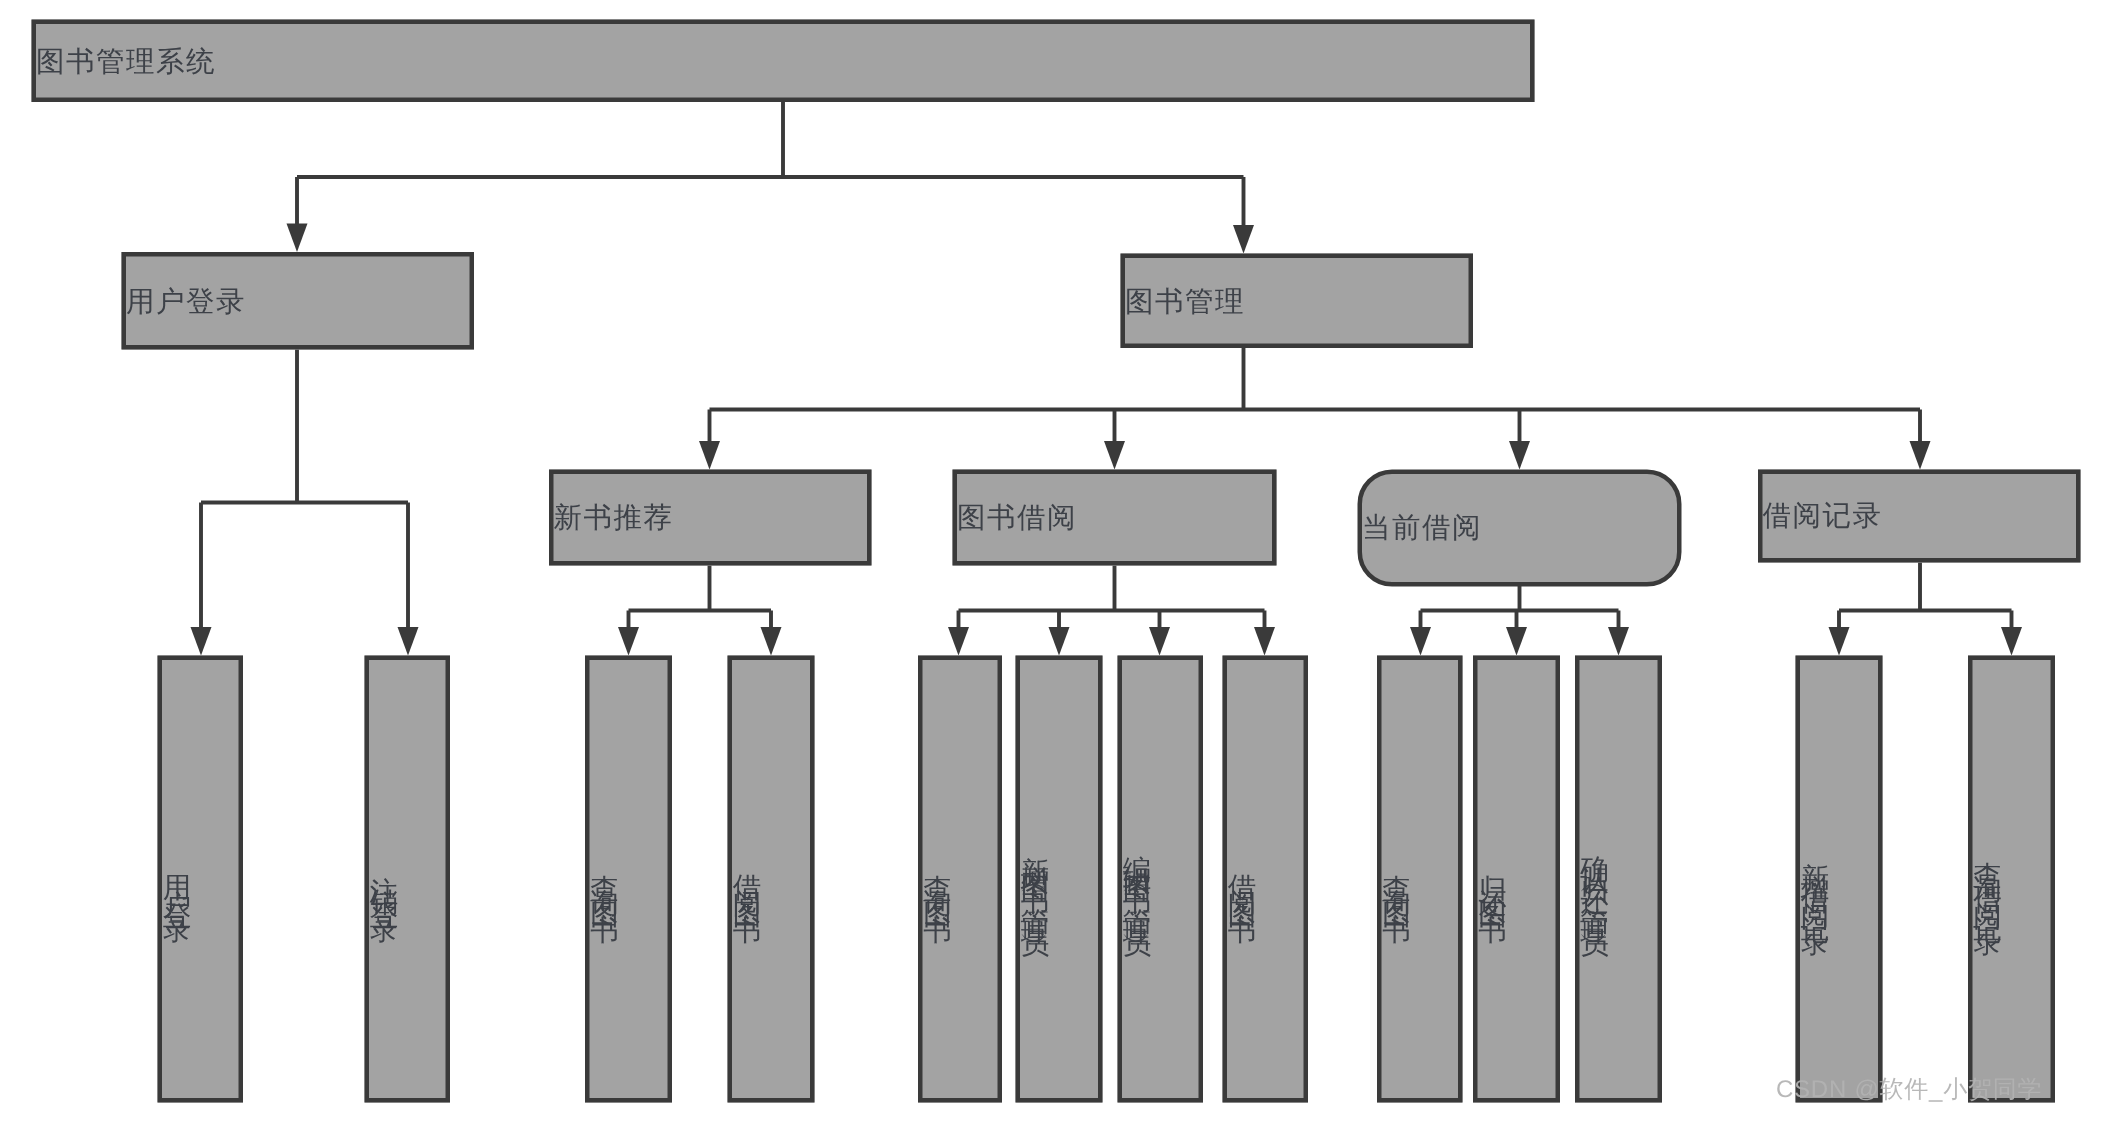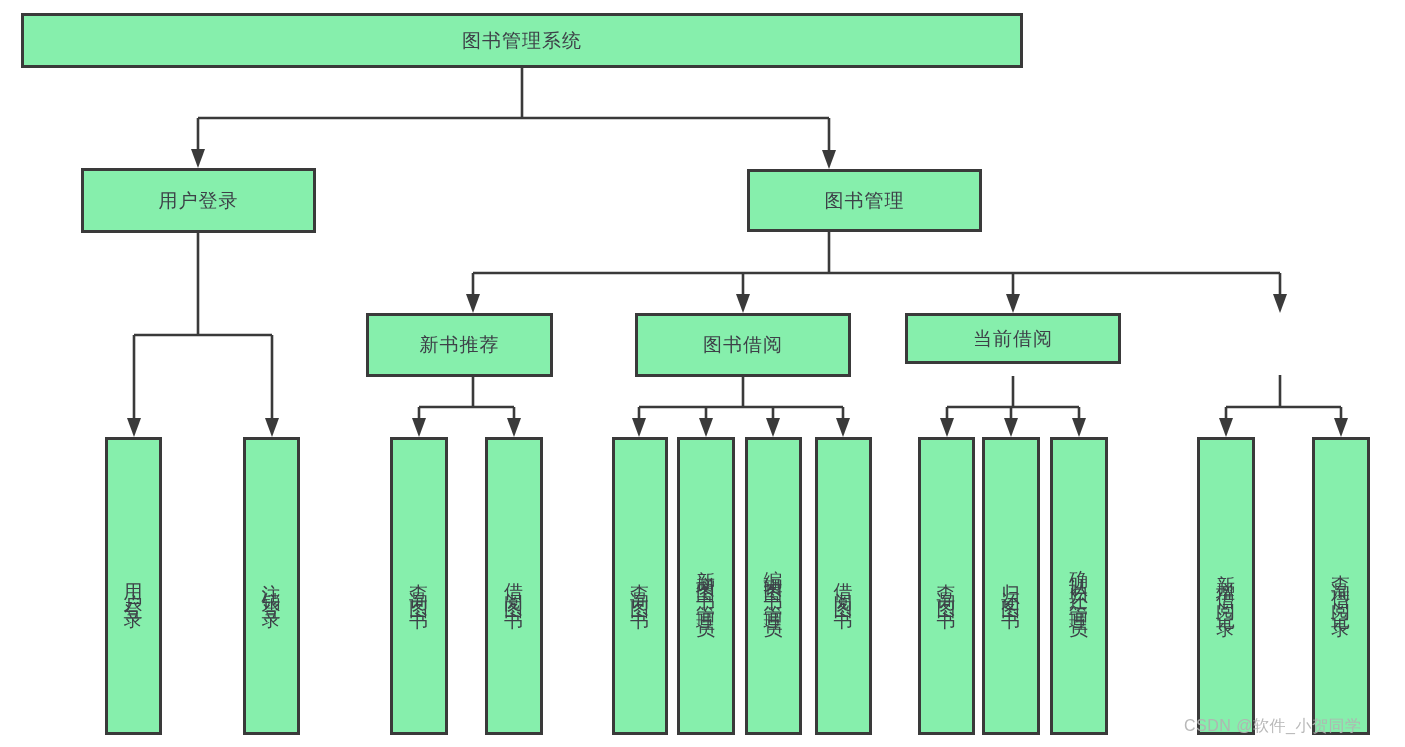--- a/index.html
+++ b/index.html
@@ -19,24 +19,24 @@
     position: absolute;
     left: 0; top: 0;
     width: 1405px;
     height: 747px;
     z-index: 1;
   }
   .node {
     position: absolute;
     box-sizing: border-box;
     border: 3px solid #3a3a3a;
-    background: #86efac;
+    background: #a3a3a3;
     display: flex;
     align-items: center;
-    justify-content: center;
+    justify-content: flex-start;
     color: #3d4148;
     z-index: 2;
   }
   .h-label {
     font-size: 19px;
     letter-spacing: 1px;
     white-space: nowrap;
   }
   .root-box .h-label { font-size: 19px; }
   .v-label {
@@ -45,23 +45,23 @@
     font-size: 19px;
     letter-spacing: 9px;
     line-height: 1;
     white-space: nowrap;
   }
   .v-label.long { letter-spacing: 7px; font-size: 19px; }
   
   .root-box   { left: 21px;  top: 13px;  width: 1002px; height: 55px; }
   .n-user     { left: 81px;  top: 168px; width: 235px;  height: 65px; }
   .n-bookmgmt { left: 747px; top: 169px; width: 235px;  height: 63px; }
-  .n-newbook  { left: 366px; top: 313px; width: 187px;  height: 64px; }
+  .n-newbook  { left: 366px; top: 313px; width: 215px;  height: 64px; }
   .n-borrow   { left: 635px; top: 313px; width: 216px;  height: 64px; }
-  .n-current  { left: 905px; top: 313px; width: 216px;  height: 51px; }
+  .n-current  { left: 905px; top: 313px; width: 216px;  height: 78px; border-radius: 23px; }
   .n-records  { left: 1172px;top: 313px; width: 215px;  height: 62px; }
   .leaf { top: 437px; height: 298px; }
   .l-a1 { left: 105px;  width: 57px; }
   .l-a2 { left: 243px;  width: 57px; }
   .l-b1 { left: 390px;  width: 58px; }
   .l-b2 { left: 485px;  width: 58px; }
   .l-c1 { left: 612px;  width: 56px; }
   .l-c2 { left: 677px;  width: 58px; }
   .l-c3 { left: 745px;  width: 57px; }
   .l-c4 { left: 815px;  width: 57px; }
@@ -168,20 +168,23 @@
 
   <div class="node n-newbook">
     <span class="h-label">新书推荐</span>
   </div>
   <div class="node n-borrow">
     <span class="h-label">图书借阅</span>
   </div>
   <div class="node n-current">
     <span class="h-label">当前借阅</span>
   </div>
+  <div class="node n-records">
+    <span class="h-label">借阅记录</span>
+  </div>
 
   <div class="node leaf l-a1">
     <span class="v-label">用户登录</span>
   </div>
   <div class="node leaf l-a2">
     <span class="v-label">注销登录</span>
   </div>
 
   <div class="node leaf l-b1">
     <span class="v-label">查询图书</span>

